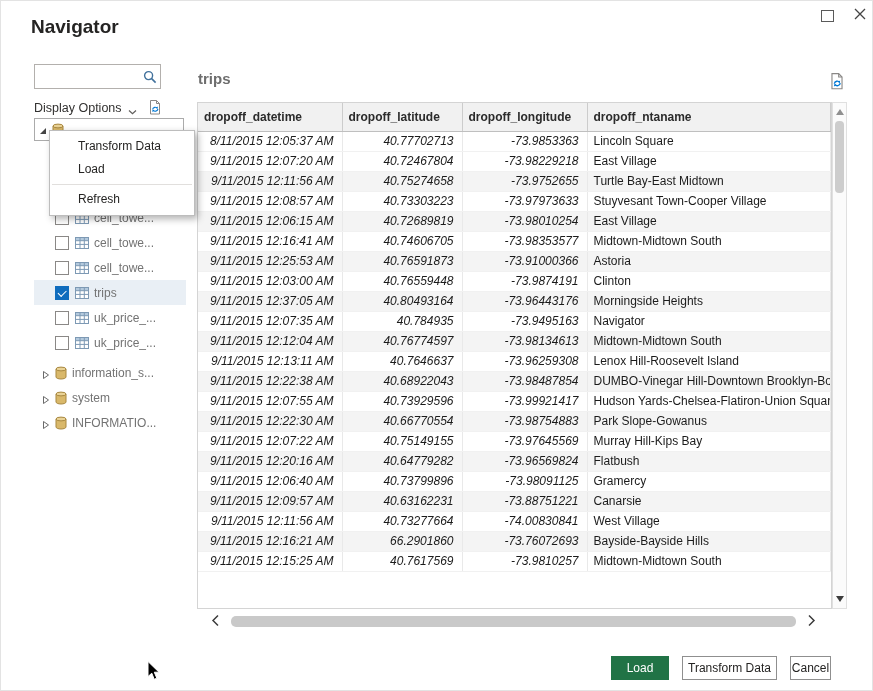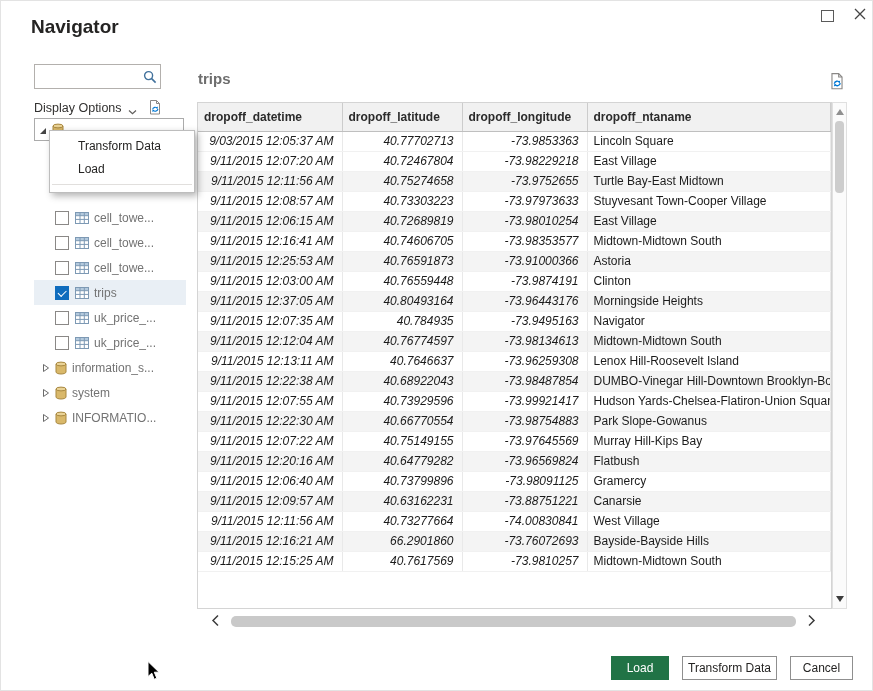--- a/index.html
+++ b/index.html
@@ -29,21 +29,21 @@
 
   
   #context-menu { position:absolute; left:48px; top:129px; width:146px; background:#fff; border:1px solid #bdbdbd; box-shadow:3px 3px 7px rgba(0,0,0,0.3); padding:4px 0; z-index:20; }
   .menu-item { height:23px; line-height:23px; padding-left:28px; font-size:12px; color:#252423; cursor:pointer; white-space:nowrap; }
   .menu-sep { height:1px; background:#e1dfdd; margin:3px 2px; }
 
   
   #tree-list { position:absolute; left:33px; top:204px; width:152px; }
   .tree-row { height:25px; display:flex; align-items:center; font-size:12px; cursor:pointer; }
   .tree-row.table-row { padding-left:21px; }
-  .tree-row.folder-row { padding-left:8px; }
+  .tree-row.folder-row { padding-left:8px;align-items:flex-end; }
   .tree-row.selected { background:var(--selected-row,#e9eff5); }
   .checkbox { width:14px; height:14px; border:1px solid #8a8886; background:#fff; margin-right:6px; position:relative; flex:none; }
   .checkbox.checked { background:var(--checkbox-checked,#0f6cbd); border-color:var(--checkbox-checked,#0f6cbd); }
   .checkbox.checked::after { content:""; position:absolute; left:2px; top:3px; width:7px; height:3.5px;
     border-left:1.6px solid #fff; border-bottom:1.6px solid #fff; transform:rotate(-45deg); }
   .tree-icon { margin-right:5px; display:flex; flex:none; }
   .expander { margin-right:4px; display:flex; flex:none; width:9px; }
   .tree-label { white-space:nowrap; overflow:hidden; color:#737373; }
 
   
@@ -70,21 +70,21 @@
   
   #hscroll { position:absolute; left:196px; top:611px; width:635px; height:19px; background:#fff; }
   #hleft { position:absolute; left:14px; top:2px; background:none; border:0; cursor:pointer; }
   #hright { position:absolute; right:16px; top:2px; background:none; border:0; cursor:pointer; }
   #hthumb { position:absolute; left:34px; top:4px; width:565px; height:11px; background:#c9c9c9; border-radius:5px; cursor:pointer; }
 
   
   .btn { position:absolute; top:655px; height:24px; font-size:12px; font-family:inherit; text-align:center; cursor:pointer; }
   #load-btn { left:610px; width:58px; background:var(--load-button,#217346); color:#fff; border:1px solid var(--load-button,#217346); }
   #transform-btn { left:681px; width:95px; background:#fff; border:1px solid #8f8f8f; color:#252423; }
-  #cancel-btn { left:789px; width:63px; background:#fff; border:1px solid #8f8f8f; color:#252423; }
+  #cancel-btn { left:789px; width:41px; background:#fff; border:1px solid #8f8f8f; color:#252423; }
 
   #cursor { position:absolute; left:146px; top:660px; z-index:50; pointer-events:none; }
 </style>
 </head>
 <body>
 
 <div id="dialog">
 
   <h1 id="title">Navigator</h1>
 
@@ -135,20 +135,21 @@
         <path d="M1 3 V11 C1 12.1 3.2 13 6 13 C8.8 13 11 12.1 11 11 V3" fill="#d9b86a" stroke="#a8873f"></path>
         <ellipse cx="6" cy="3" rx="5" ry="1.9" fill="#e9d296" stroke="#a8873f"></ellipse>
       </svg>
     </span>
   </div>
 
   <div id="context-menu">
       <div class="menu-item">Transform Data</div>
       <div class="menu-item">Load</div>
       <div class="menu-sep"></div>
+      <div class="menu-item">Refresh</div>
     </div>
 
   <div id="tree-list">
       <div class="tree-row table-row">
         <span class="checkbox"></span>
         <span class="tree-icon">
           <svg width="14" height="12" viewBox="0 0 14 12">
             <rect x="0.5" y="0.5" width="13" height="11" fill="#fff" stroke="#7d99b4"></rect>
             <rect x="0.5" y="0.5" width="13" height="3.2" fill="#b3c9dd" stroke="#7d99b4"></rect>
             <line x1="5" y1="0.5" x2="5" y2="11.5" stroke="#7d99b4"></line>
@@ -290,21 +291,21 @@
       <thead>
           <tr>
             <th>dropoff_datetime</th>
             <th>dropoff_latitude</th>
             <th>dropoff_longitude</th>
             <th>dropoff_ntaname</th>
           </tr>
         </thead>
       <tbody>
           <tr>
-            <td class="dt">9/03/2015 12:05:37 AM</td>
+            <td class="dt">8/11/2015 12:05:37 AM</td>
             <td class="num">40.77702713</td>
             <td class="num">-73.9853363</td>
             <td class="txt">Lincoln Square</td>
           </tr>
           <tr>
             <td class="dt">9/11/2015 12:07:20 AM</td>
             <td class="num">40.72467804</td>
             <td class="num">-73.98229218</td>
             <td class="txt">East Village</td>
           </tr>

